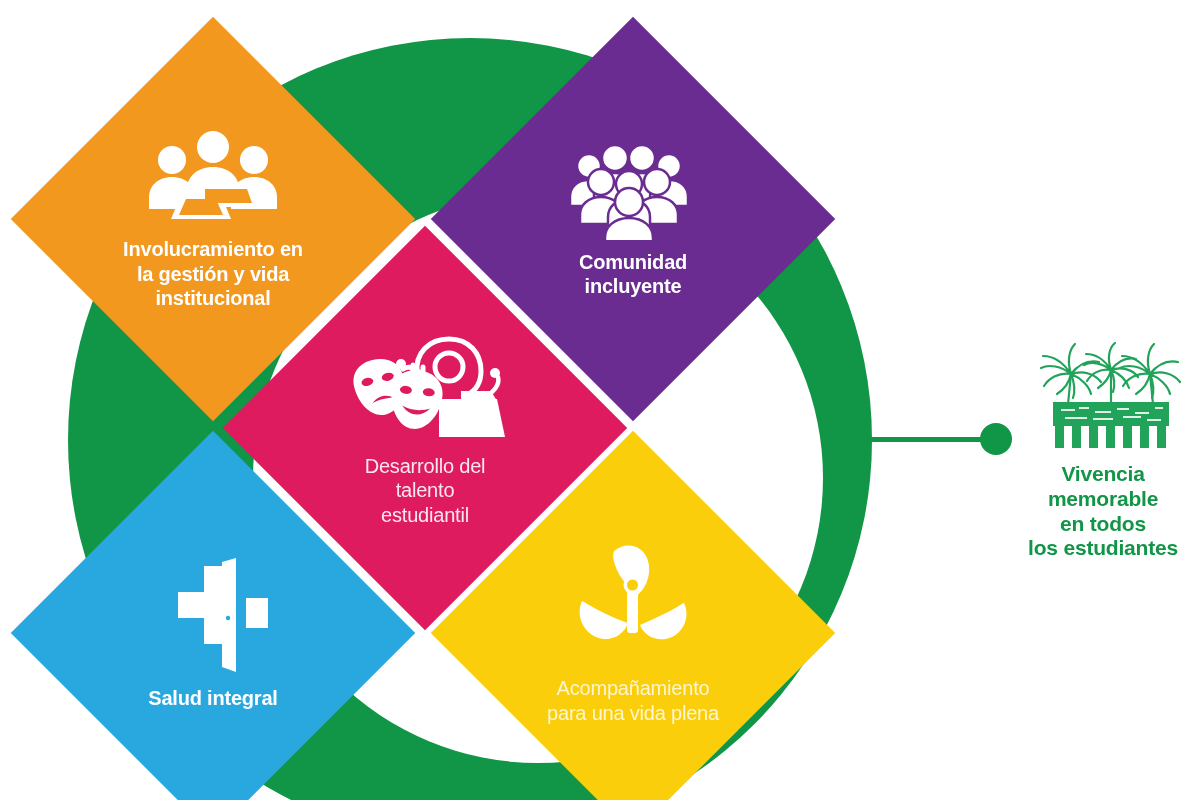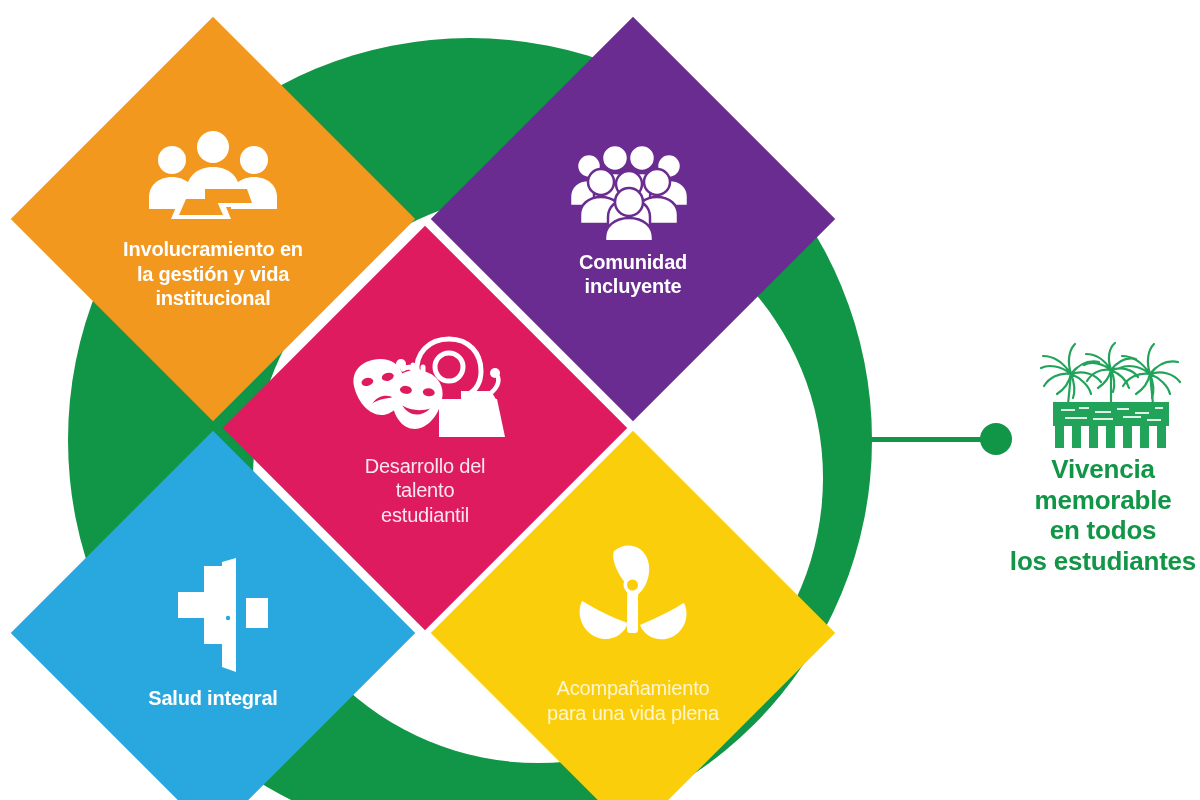--- a/index.html
+++ b/index.html
@@ -101,24 +101,25 @@
   .callout{
     position:absolute;
     left:960px; top:340px;
     width:240px;
     display:flex;
     flex-direction:column;
     align-items:center;
   }
   .callout-icon{margin-left:62px;}
   .callout-text{
+    margin-top:8px;
     margin-left:46px;
     color:#119547;
     font-weight:bold;
-    font-size:26px;
+    font-size:21px;
     line-height:1.18;
     text-align:center;
     white-space:pre-line;
     letter-spacing:-0.2px;
   }
 </style>
 </head>
 <body>
 
 <div id="stage">

